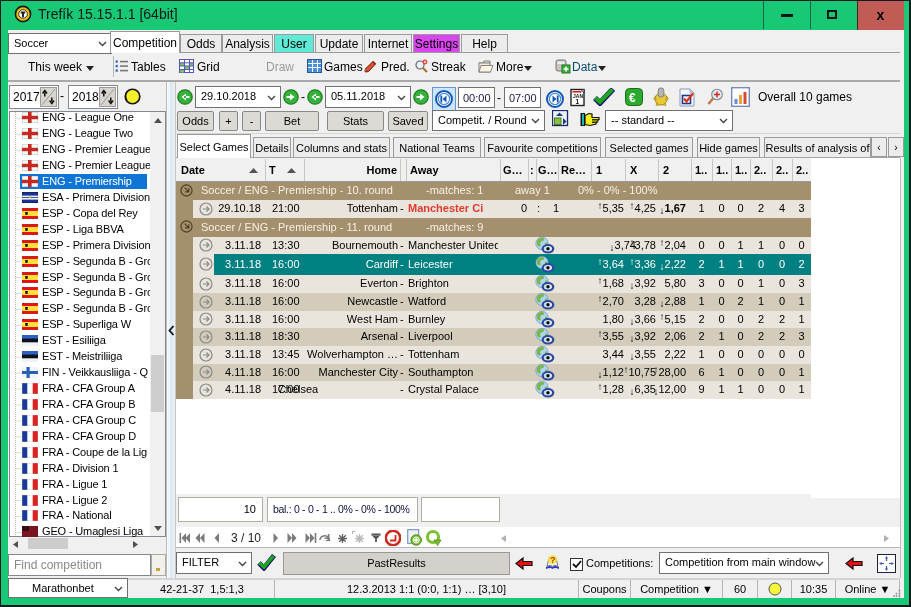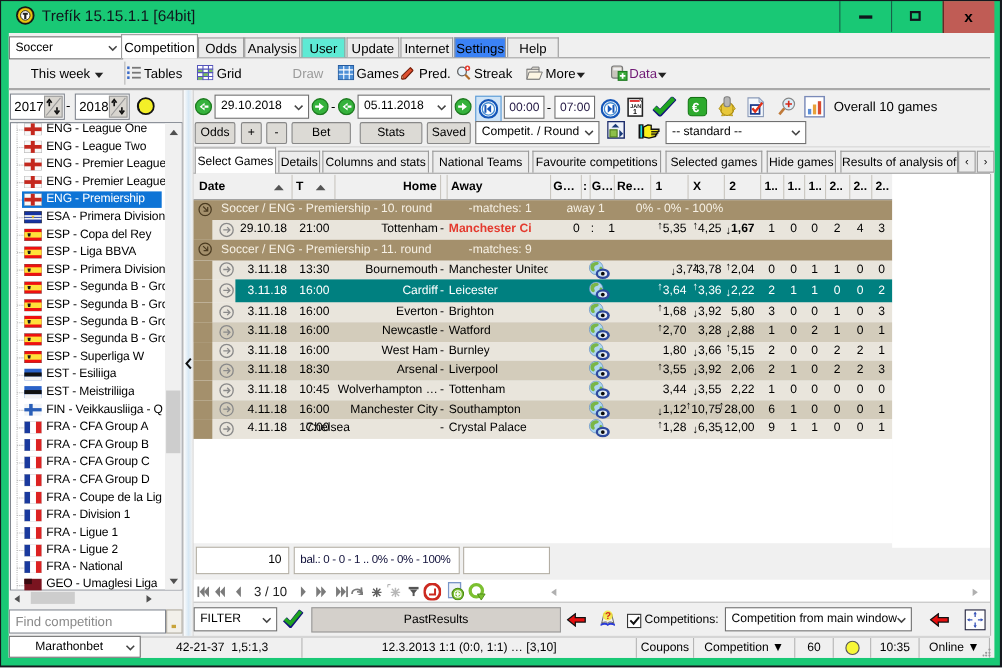--- a/index.html
+++ b/index.html
@@ -38,21 +38,21 @@
         </svg>
       </span>
     </div>
 <div class="a" style="left:110px;top:52px;width:790px;height:1px;background:#9a9a9a;"></div>
 <div class="a" style="left:110px;top:31px;width:70px;height:22px;background:#fff;border:1px solid #9a9a9a;border-bottom:none;z-index:5;font-size:12px;text-align:center;padding-top:4px;">Competition</div>
 <div class="a" style="left:180px;top:34px;width:42px;height:18px;background:#ececec;border:1px solid #9a9a9a;border-bottom:none;font-size:12px;text-align:center;padding-top:2px;">Odds</div>
 <div class="a" style="left:222px;top:34px;width:51px;height:18px;background:#ececec;border:1px solid #9a9a9a;border-bottom:none;font-size:12px;text-align:center;padding-top:2px;">Analysis</div>
 <div class="a" style="left:274px;top:34px;width:40px;height:18px;background:#5eead4;border:1px solid #9a9a9a;border-bottom:none;font-size:12px;text-align:center;padding-top:2px;">User</div>
 <div class="a" style="left:315px;top:34px;width:48px;height:18px;background:#ececec;border:1px solid #9a9a9a;border-bottom:none;font-size:12px;text-align:center;padding-top:2px;">Update</div>
 <div class="a" style="left:364px;top:34px;width:48px;height:18px;background:#ececec;border:1px solid #9a9a9a;border-bottom:none;font-size:12px;text-align:center;padding-top:2px;">Internet</div>
-<div class="a" style="left:413px;top:34px;width:47px;height:18px;background:#3b82f6;border:1px solid #9a9a9a;border-bottom:none;font-size:12px;text-align:center;padding-top:2px;">Settings</div>
+<div class="a" style="left:413px;top:34px;width:47px;height:18px;background:#d946ef;border:1px solid #9a9a9a;border-bottom:none;font-size:12px;text-align:center;padding-top:2px;">Settings</div>
 <div class="a" style="left:461px;top:34px;width:47px;height:18px;background:#ececec;border:1px solid #9a9a9a;border-bottom:none;font-size:12px;text-align:center;padding-top:2px;">Help</div>
 <div class="a" style="left:8px;top:80px;width:892px;height:2px;background:#a9a9a9;"></div>
 <div class="a" style="left:28px;top:60px;font-size:12px;color:#000;font-weight:normal;white-space:nowrap;">This week</div>
 <svg class="a" style="left:86px;top:66px;" width="9" height="6">
       <path d="M0 0 L8 0 L4 5 Z" fill="#222"></path>
     </svg>
 <div class="a" style="left:113px;top:56px;width:1px;height:21px;background:#b5b5b5;"></div>
 <svg class="a" style="left:115px;top:59px;" width="14" height="14" viewBox="0 0 14 14">
 <rect x="0.6" y="1.4" width="2.2" height="2.4" fill="#3a6ac8"></rect>
       <rect x="0.6" y="5.9" width="2.2" height="2.4" fill="#3a6ac8"></rect>
@@ -105,21 +105,21 @@
 <div class="a" style="left:496px;top:60px;font-size:12px;color:#000;font-weight:normal;white-space:nowrap;">More</div>
 <svg class="a" style="left:524px;top:66px;" width="9" height="6">
       <path d="M0 0 L8 0 L4 5 Z" fill="#222"></path>
     </svg>
 <svg class="a" style="left:555px;top:59px;" width="16" height="15" viewBox="0 0 16 15">
 <rect x="1" y="1" width="10" height="11" rx="2" fill="#c9c5bd" stroke="#777"></rect>
 <rect x="2.5" y="2.5" width="7" height="2.5" fill="#eee"></rect>
 <rect x="7" y="6" width="8" height="8" fill="#3aaa3a" stroke="#1d7a1f"></rect>
 <path d="M11 7.5 L11 12.5 M8.5 10 L13.5 10" stroke="#fff" stroke-width="1.6"></path>
     </svg>
-<div class="a" style="left:572px;top:60px;font-size:12px;color:#701a75;font-weight:normal;white-space:nowrap;">Data</div>
+<div class="a" style="left:572px;top:60px;font-size:12px;color:#0c4a6e;font-weight:normal;white-space:nowrap;">Data</div>
 <svg class="a" style="left:598px;top:66px;" width="9" height="6">
       <path d="M0 0 L8 0 L4 5 Z" fill="#222"></path>
     </svg>
 <div class="a" style="left:9px;top:85px;width:50px;height:24px;background:#fff;border:1px solid #828790;"></div>
 <div class="a" style="left:13px;top:90px;font-size:12px;color:#000;font-weight:normal;white-space:nowrap;">2017</div>
 <div class="a" style="left:40px;top:87px;width:17px;height:20px;background:#d8d5cf;border:1px solid #9a9a9a;"></div>
 <svg class="a" style="left:40px;top:87px;" width="17" height="20" viewBox="0 0 17 20">
       <line x1="2" y1="18" x2="15" y2="2" stroke="#9a9a9a"></line>
       <path d="M4.8 9.5 L4.8 5.5 M2.6 6.5 L4.8 3.6 L7 6.5" stroke="#111" stroke-width="1.5" fill="none"></path>
       <path d="M11.8 10.5 L11.8 14.5 M9.6 13.5 L11.8 16.4 L14 13.5" stroke="#111" stroke-width="1.5" fill="none"></path>
@@ -758,21 +758,21 @@
 <div class="a" style="left:750px;top:330px;width:22px;text-align:center;font-size:11px;color:#000;font-weight:normal;white-space:nowrap;">2</div>
 <div class="a" style="left:772px;top:330px;width:20px;text-align:center;font-size:11px;color:#000;font-weight:normal;white-space:nowrap;">2</div>
 <div class="a" style="left:792px;top:330px;width:19px;text-align:center;font-size:11px;color:#000;font-weight:normal;white-space:nowrap;">3</div>
 <div class="a" style="left:176px;top:346px;width:635px;height:18px;background:#e9e5dc;"></div>
 <div class="a" style="left:176px;top:346px;width:17px;height:18px;background:#a4906c;"></div>
 <svg class="a" style="left:199px;top:348px;" width="14" height="14" viewBox="0 0 14 14">
       <circle cx="7" cy="7" r="6" fill="none" stroke="#8a8a8a" stroke-width="1.2"></circle>
       <path d="M4 7 L10 7 M7.5 4.5 L10 7 L7.5 9.5" stroke="#8a8a8a" stroke-width="1.2" fill="none"></path>
     </svg>
 <div class="a" style="left:61px;top:348px;width:200px;text-align:right;font-size:11px;color:#000;font-weight:normal;white-space:nowrap;">3.11.18</div>
-<div class="a" style="left:272px;top:348px;font-size:11px;color:#000;font-weight:normal;white-space:nowrap;">10:45</div>
+<div class="a" style="left:272px;top:348px;font-size:11px;color:#000;font-weight:normal;white-space:nowrap;">13:45</div>
 <div class="a" style="left:198px;top:348px;width:200px;text-align:right;font-size:11px;color:#000;font-weight:normal;white-space:nowrap;">Wolverhampton …</div>
 <div class="a" style="left:400px;top:348px;font-size:11px;color:#000;font-weight:normal;white-space:nowrap;">-</div>
 <div class="a" style="left:408px;top:348px;font-size:11px;color:#000;font-weight:normal;white-space:nowrap;max-width:90px;overflow:hidden;">Tottenham</div>
 <svg class="a" style="left:535px;top:346px;" width="20" height="17" viewBox="0 0 20 17">
       <circle cx="7" cy="6.5" r="6.2" fill="#aed6f0" stroke="#5888c0" stroke-width="0.6"></circle>
       <path d="M2.2 3.5 C3.5 1.5 6 0.8 8 1.2 C10 1.6 9.5 3.5 7.5 4 C5.5 4.5 4.5 6 5.5 7.5 C6.5 9 4.5 10.5 3 9 C1.5 7.5 1.5 5 2.2 3.5 Z" fill="#7ab648"></path>
       <path d="M10.5 5.5 C12.5 5 13.2 7 12.5 8.5 C11.8 10 9.5 9.5 9.8 8 C10 7 10 6 10.5 5.5 Z" fill="#7ab648"></path>
       <path d="M8 11.5 C9 12.5 11 12.8 12 12.5" stroke="#7ab648" stroke-width="1" fill="none"></path>
       <ellipse cx="13" cy="11.8" rx="6.4" ry="4.8" fill="#2e4a9e"></ellipse>
       <ellipse cx="13" cy="11.8" rx="4" ry="2.7" fill="#e8ecf4"></ellipse>

